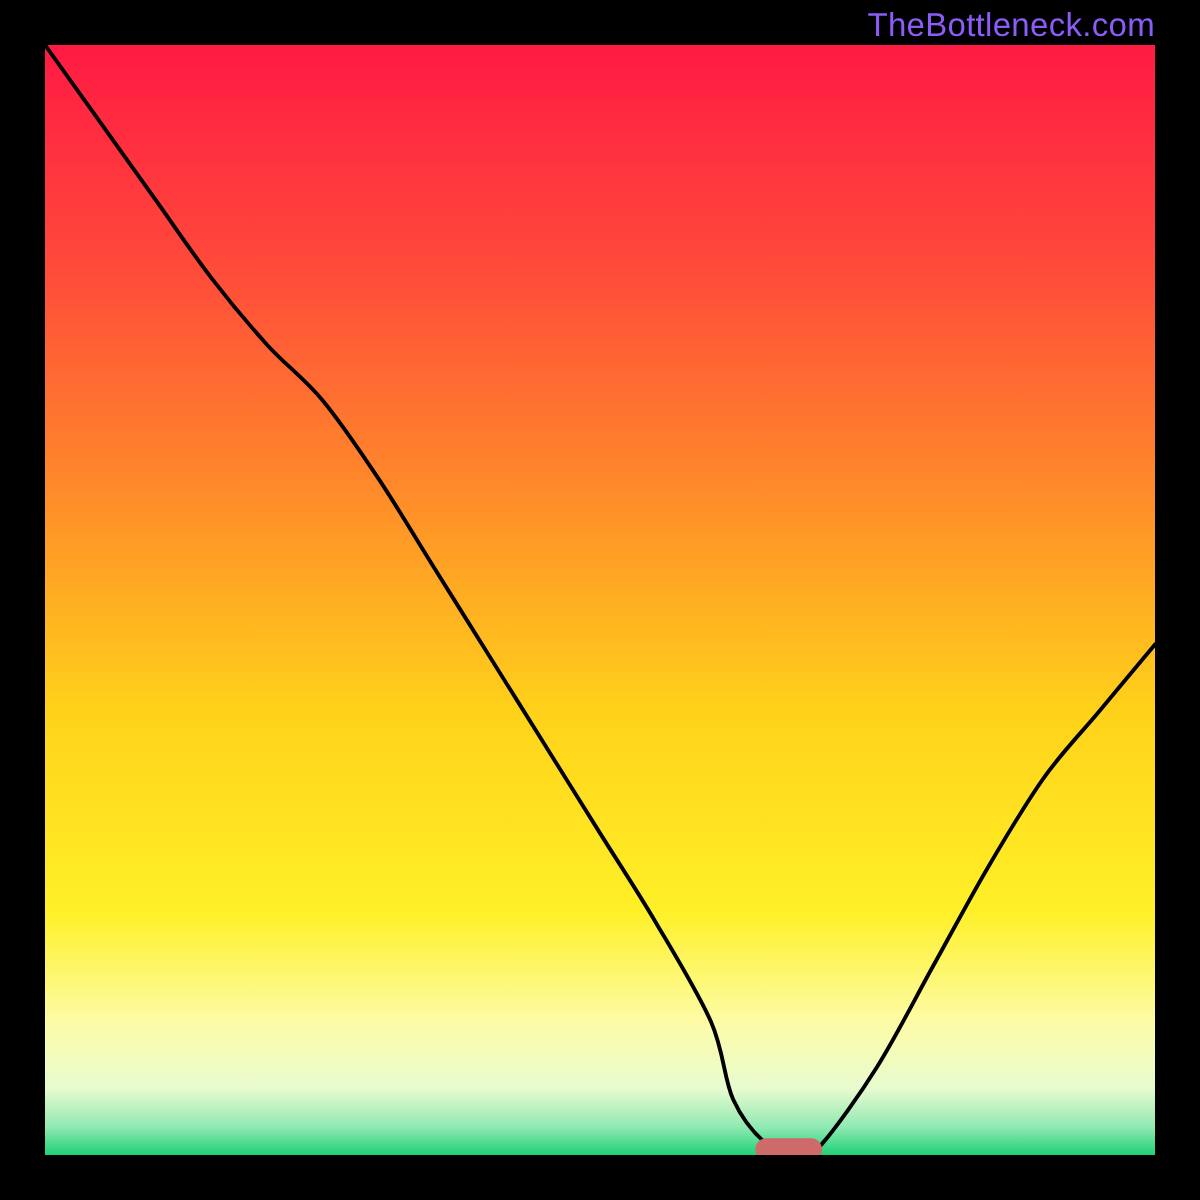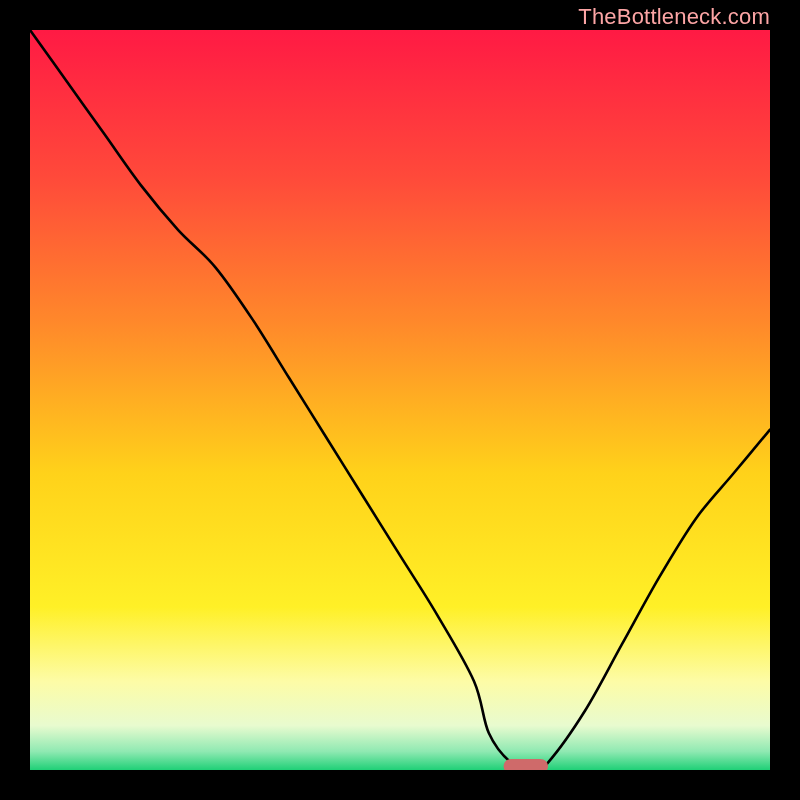--- a/index.html
+++ b/index.html
@@ -22,21 +22,21 @@
     left: 30px;
     top: 30px;
     width: 740px;
     height: 740px;
     overflow: hidden;
   }
   .watermark {
     position: absolute;
     top: 4px;
     right: 30px;
-    color: #fca5a5;
+    color: #8b5cf6;
     font-size: 22px;
     font-weight: 500;
     letter-spacing: 0.2px;
   }
   svg { display: block; }
 </style>
 </head>
 <body>
 
 <div class="frame">

